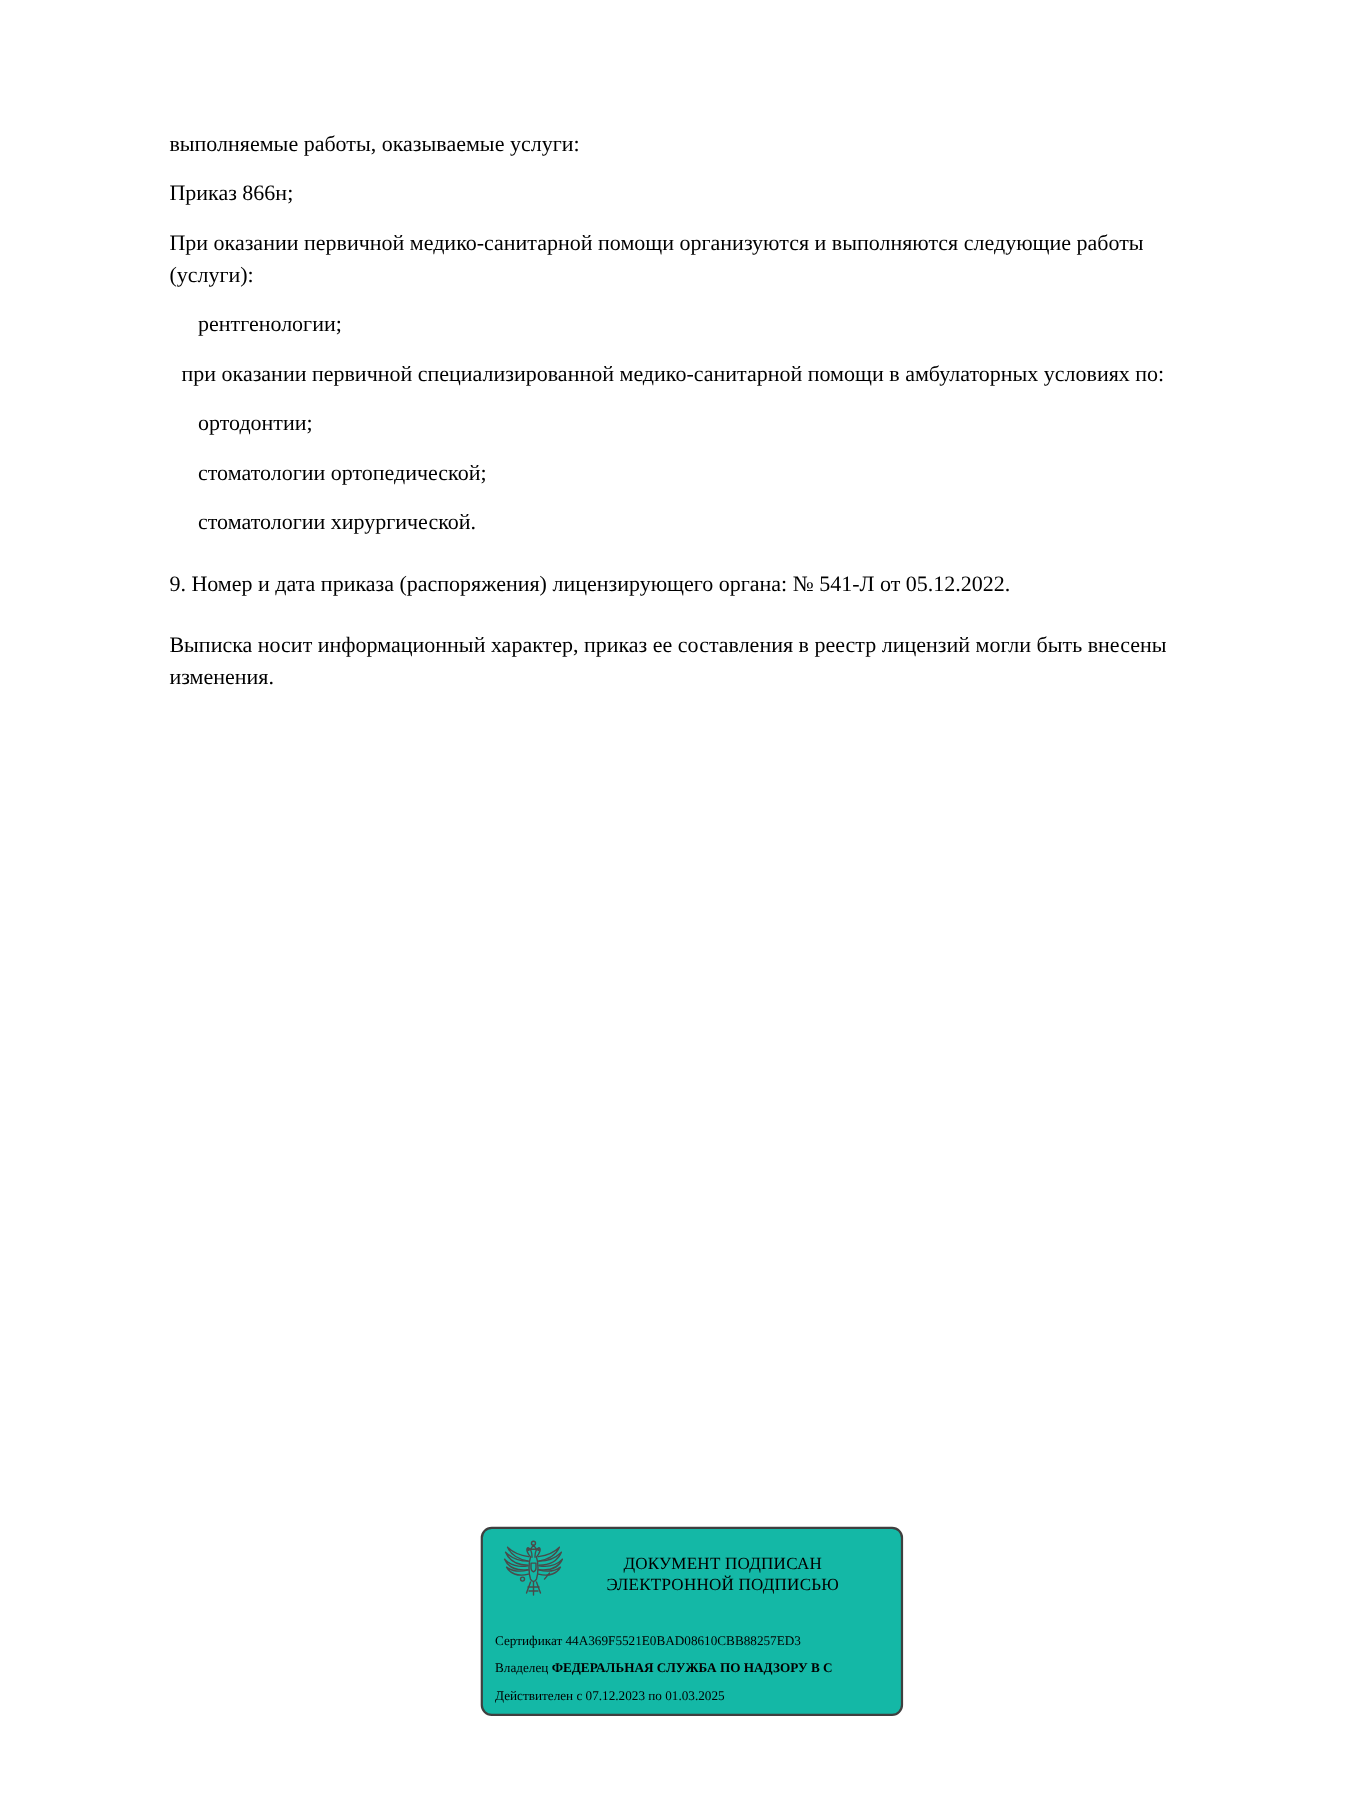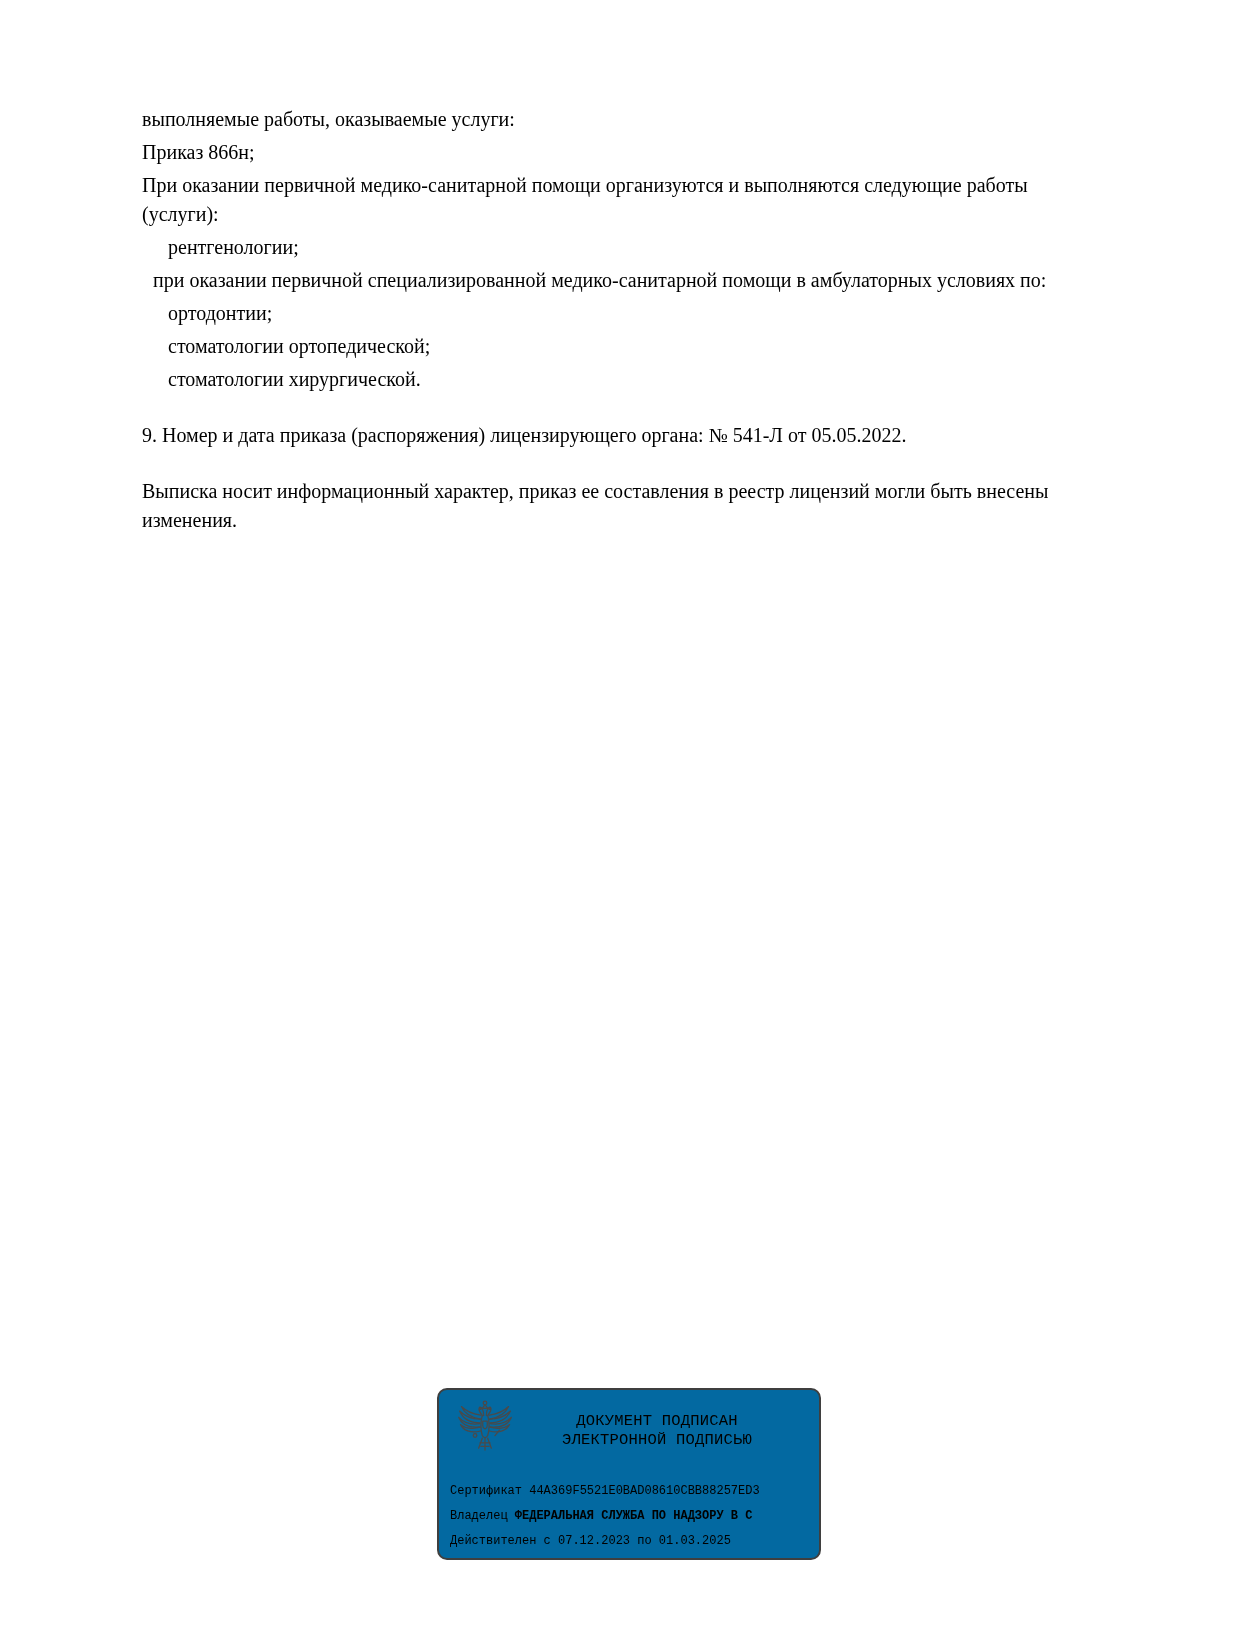--- a/index.html
+++ b/index.html
@@ -16,37 +16,36 @@
     overflow: hidden;
   }
   .content {
     position: absolute;
     left: 138px;
     top: 101px;
     width: 966px;
     font-size: 20px;
     line-height: 29px;
   }
-  .para { margin: 4px; }
+  .para { margin: 16px; }
   .first-indent { text-indent: 11px; }
   .sub-item { padding-left: 26px; }
   .gap-before { margin-top: 27px; }
 
   .stamp {
     position: absolute;
     left: 437px;
     top: 1388px;
     width: 384px;
     height: 172px;
     box-sizing: border-box;
     border: 2px solid #3f3f3f;
     border-radius: 10px;
     padding: 9px 11px 8px 11px;
-    background: #0369a1;
-    font-family: Liberation Mono, monospace;
+    background: #14b8a6;
   }
   .stamp-top {
     display: flex;
     align-items: center;
   }
   .emblem {
     flex: 0 0 auto;
     width: 58px;
     height: 64px;
     margin-left: 6px;
@@ -75,21 +74,21 @@
 
 <div class="content">
   <p class="para">выполняемые работы, оказываемые услуги:</p>
   <p class="para">Приказ 866н;</p>
   <p class="para">При оказании первичной медико-санитарной помощи организуются и выполняются следующие работы (услуги):</p>
   <p class="para sub-item">рентгенологии;</p>
   <p class="para first-indent">при оказании первичной специализированной медико-санитарной помощи в амбулаторных условиях по:</p>
   <p class="para sub-item">ортодонтии;</p>
   <p class="para sub-item">стоматологии ортопедической;</p>
   <p class="para sub-item">стоматологии хирургической.</p>
-  <p class="para gap-before">9. Номер и дата приказа (распоряжения) лицензирующего органа: № 541-Л от 05.05.2022.</p>
+  <p class="para gap-before">9. Номер и дата приказа (распоряжения) лицензирующего органа: № 541-Л от 05.12.2022.</p>
   <p class="para gap-before">Выписка носит информационный характер, приказ ее составления в реестр лицензий могли быть внесены изменения.</p>
 </div>
 
 <div class="stamp">
   <div class="stamp-top">
     <span class="emblem">
       <svg viewBox="0 0 64 70" width="58" height="64" xmlns="http://www.w3.org/2000/svg">
         <g fill="none" stroke="#4a4a4a" stroke-width="1.4" stroke-linecap="round" stroke-linejoin="round">
 
           <circle cx="32" cy="4" r="2"></circle>

